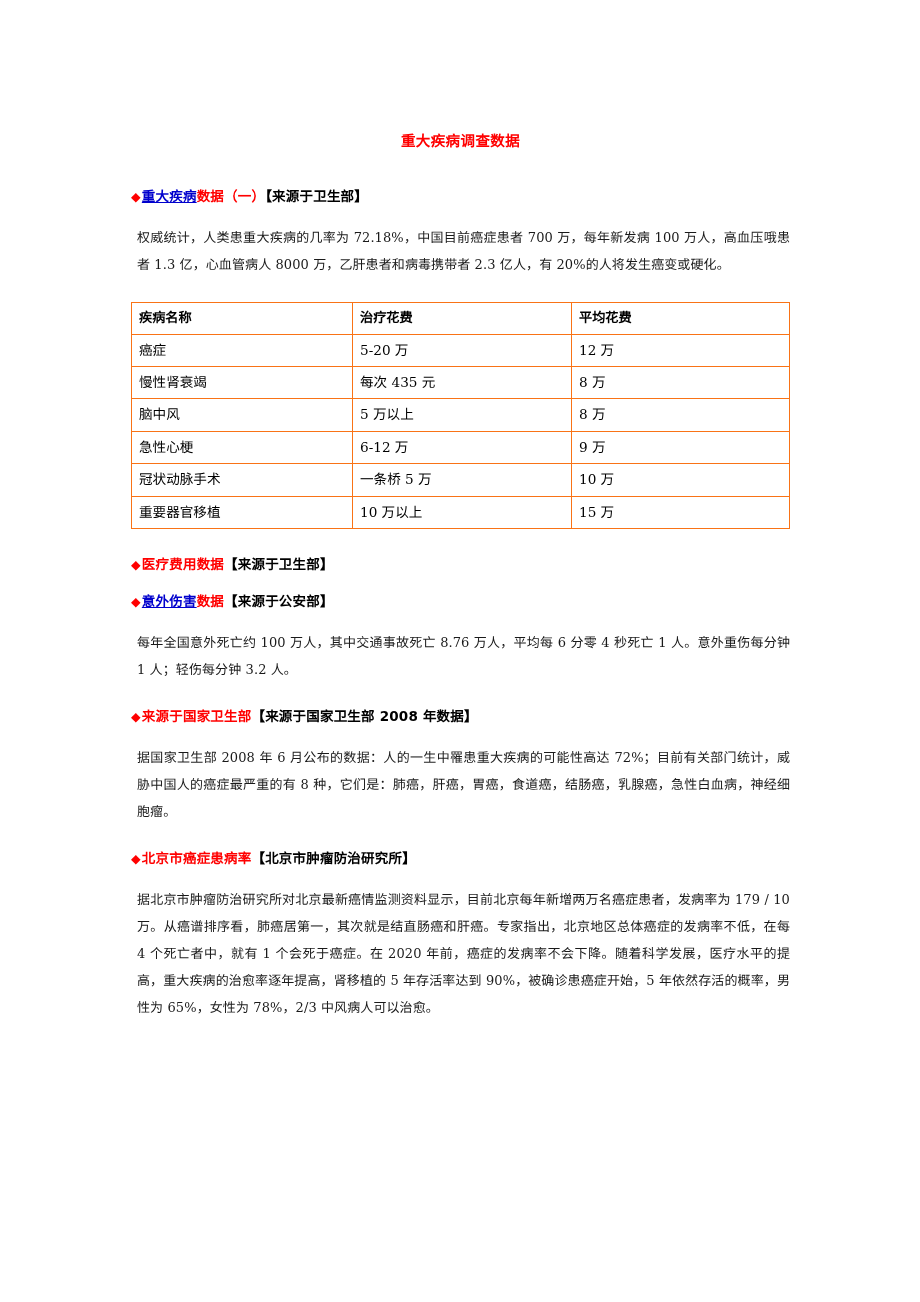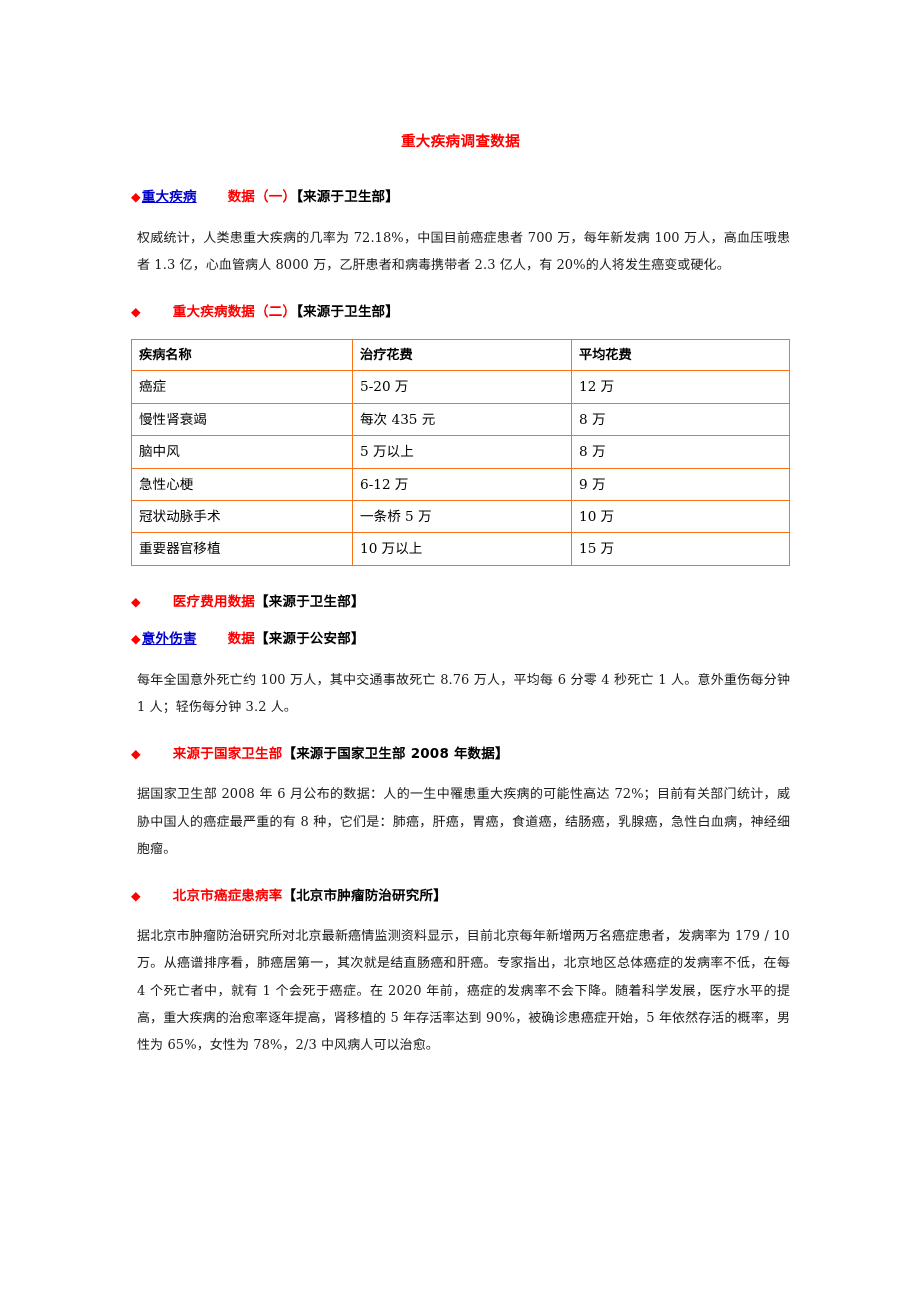--- a/index.html
+++ b/index.html
@@ -51,21 +51,20 @@
     color: #ff0000;
     font-size: 12.5px;
     margin-right: 1px;
   }
   .hl-link {
     color: #0000cd;
     text-decoration: underline;
   }
   .hl-red {
     color: #ff0000;
-    margin-left: 31px;
   }
   .hl-black {
     color: #000000;
   }
   p.body-text {
     font-size: 13px;
     line-height: 2.08;
     margin: 0 0 24px 6px;
     text-align: justify;
     text-justify: inter-ideograph;
@@ -101,23 +100,20 @@
 <div class="page">
   <div class="content">
 
     <h1 class="doc-title">重大疾病调查数据</h1>
 
     <div class="section-head">
       <span class="diamond">◆</span><a class="hl-link" href="#">重大疾病</a><span class="hl-red">数据（一）</span><span class="hl-black">【来源于卫生部】</span>
     </div>
     <p class="body-text">权威统计，人类患重大疾病的几率为 72.18%，中国目前癌症患者 700 万，每年新发病 100 万人，高血压哦患者 1.3 亿，心血管病人 8000 万，乙肝患者和病毒携带者 2.3 亿人，有 20%的人将发生癌变或硬化。</p>
 
-    <div class="section-head">
-      <span class="diamond">◆</span><span class="hl-red">重大疾病数据（二）</span><span class="hl-black">【来源于卫生部】</span>
-    </div>
 
     <table class="data-table">
       <colgroup>
           <col class="c1">
           <col class="c2">
           <col class="c3">
         </colgroup>
       <tbody>
         <tr class="head-row">
           <td>疾病名称</td>

